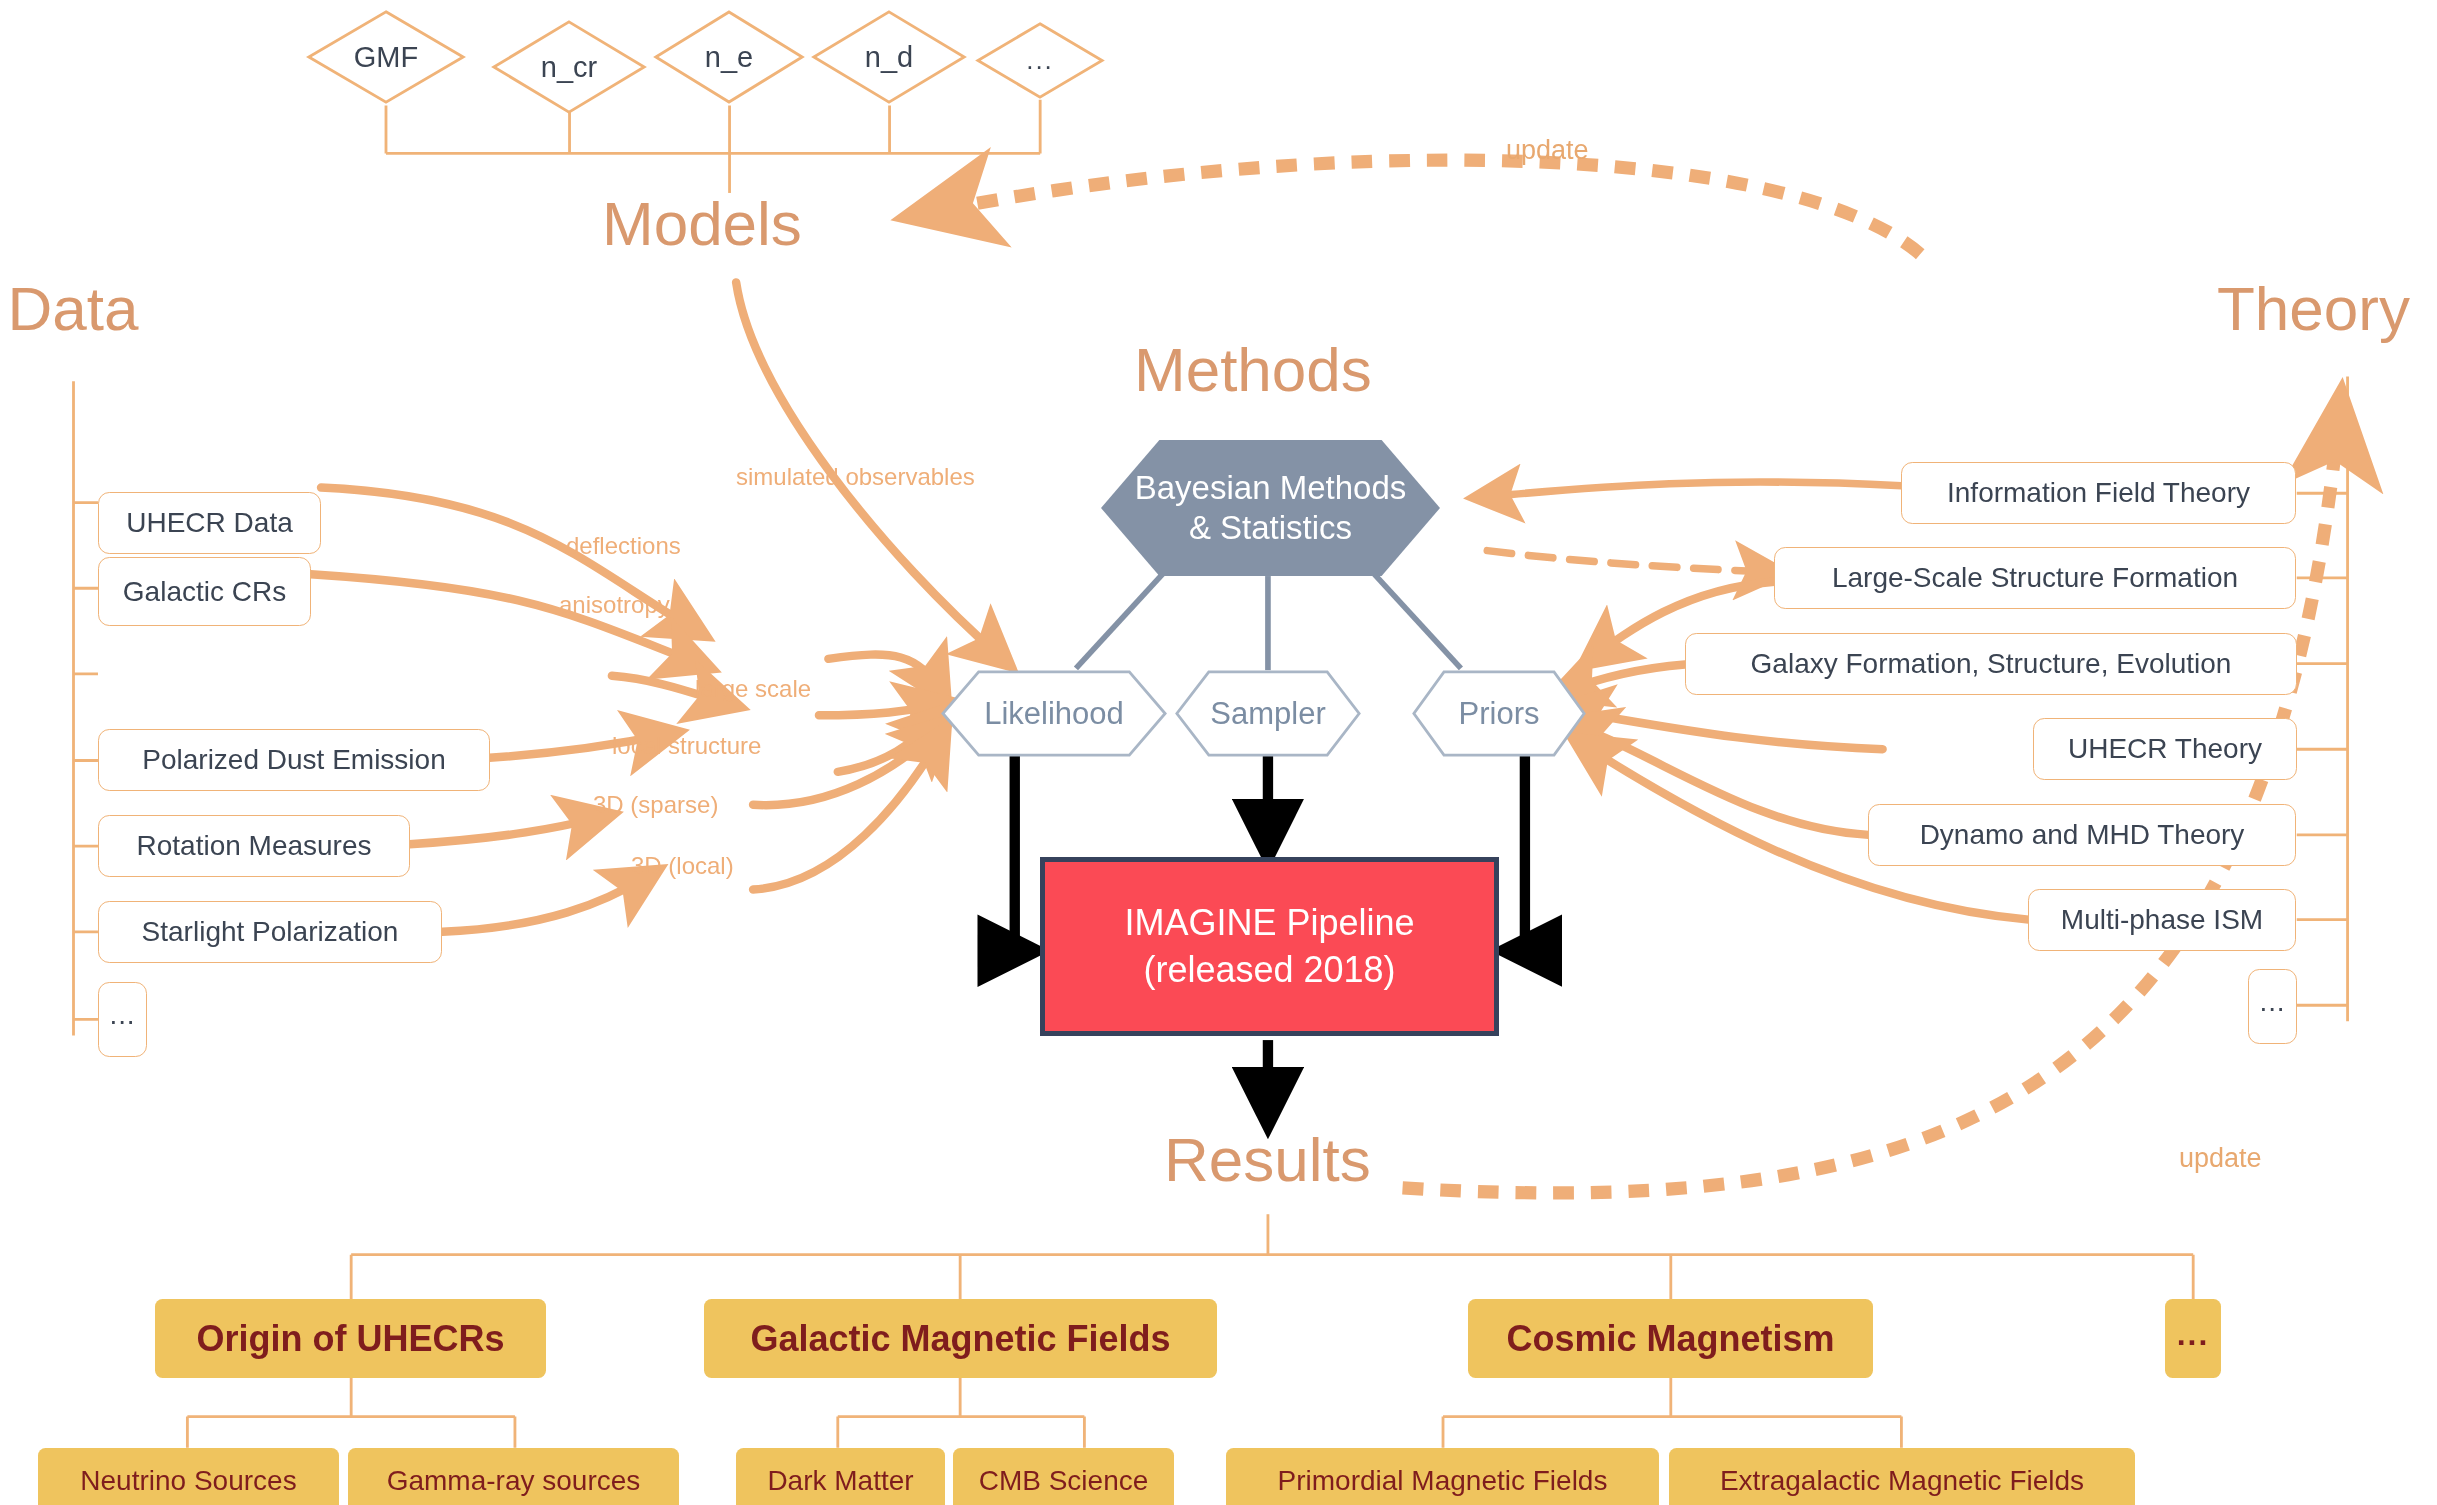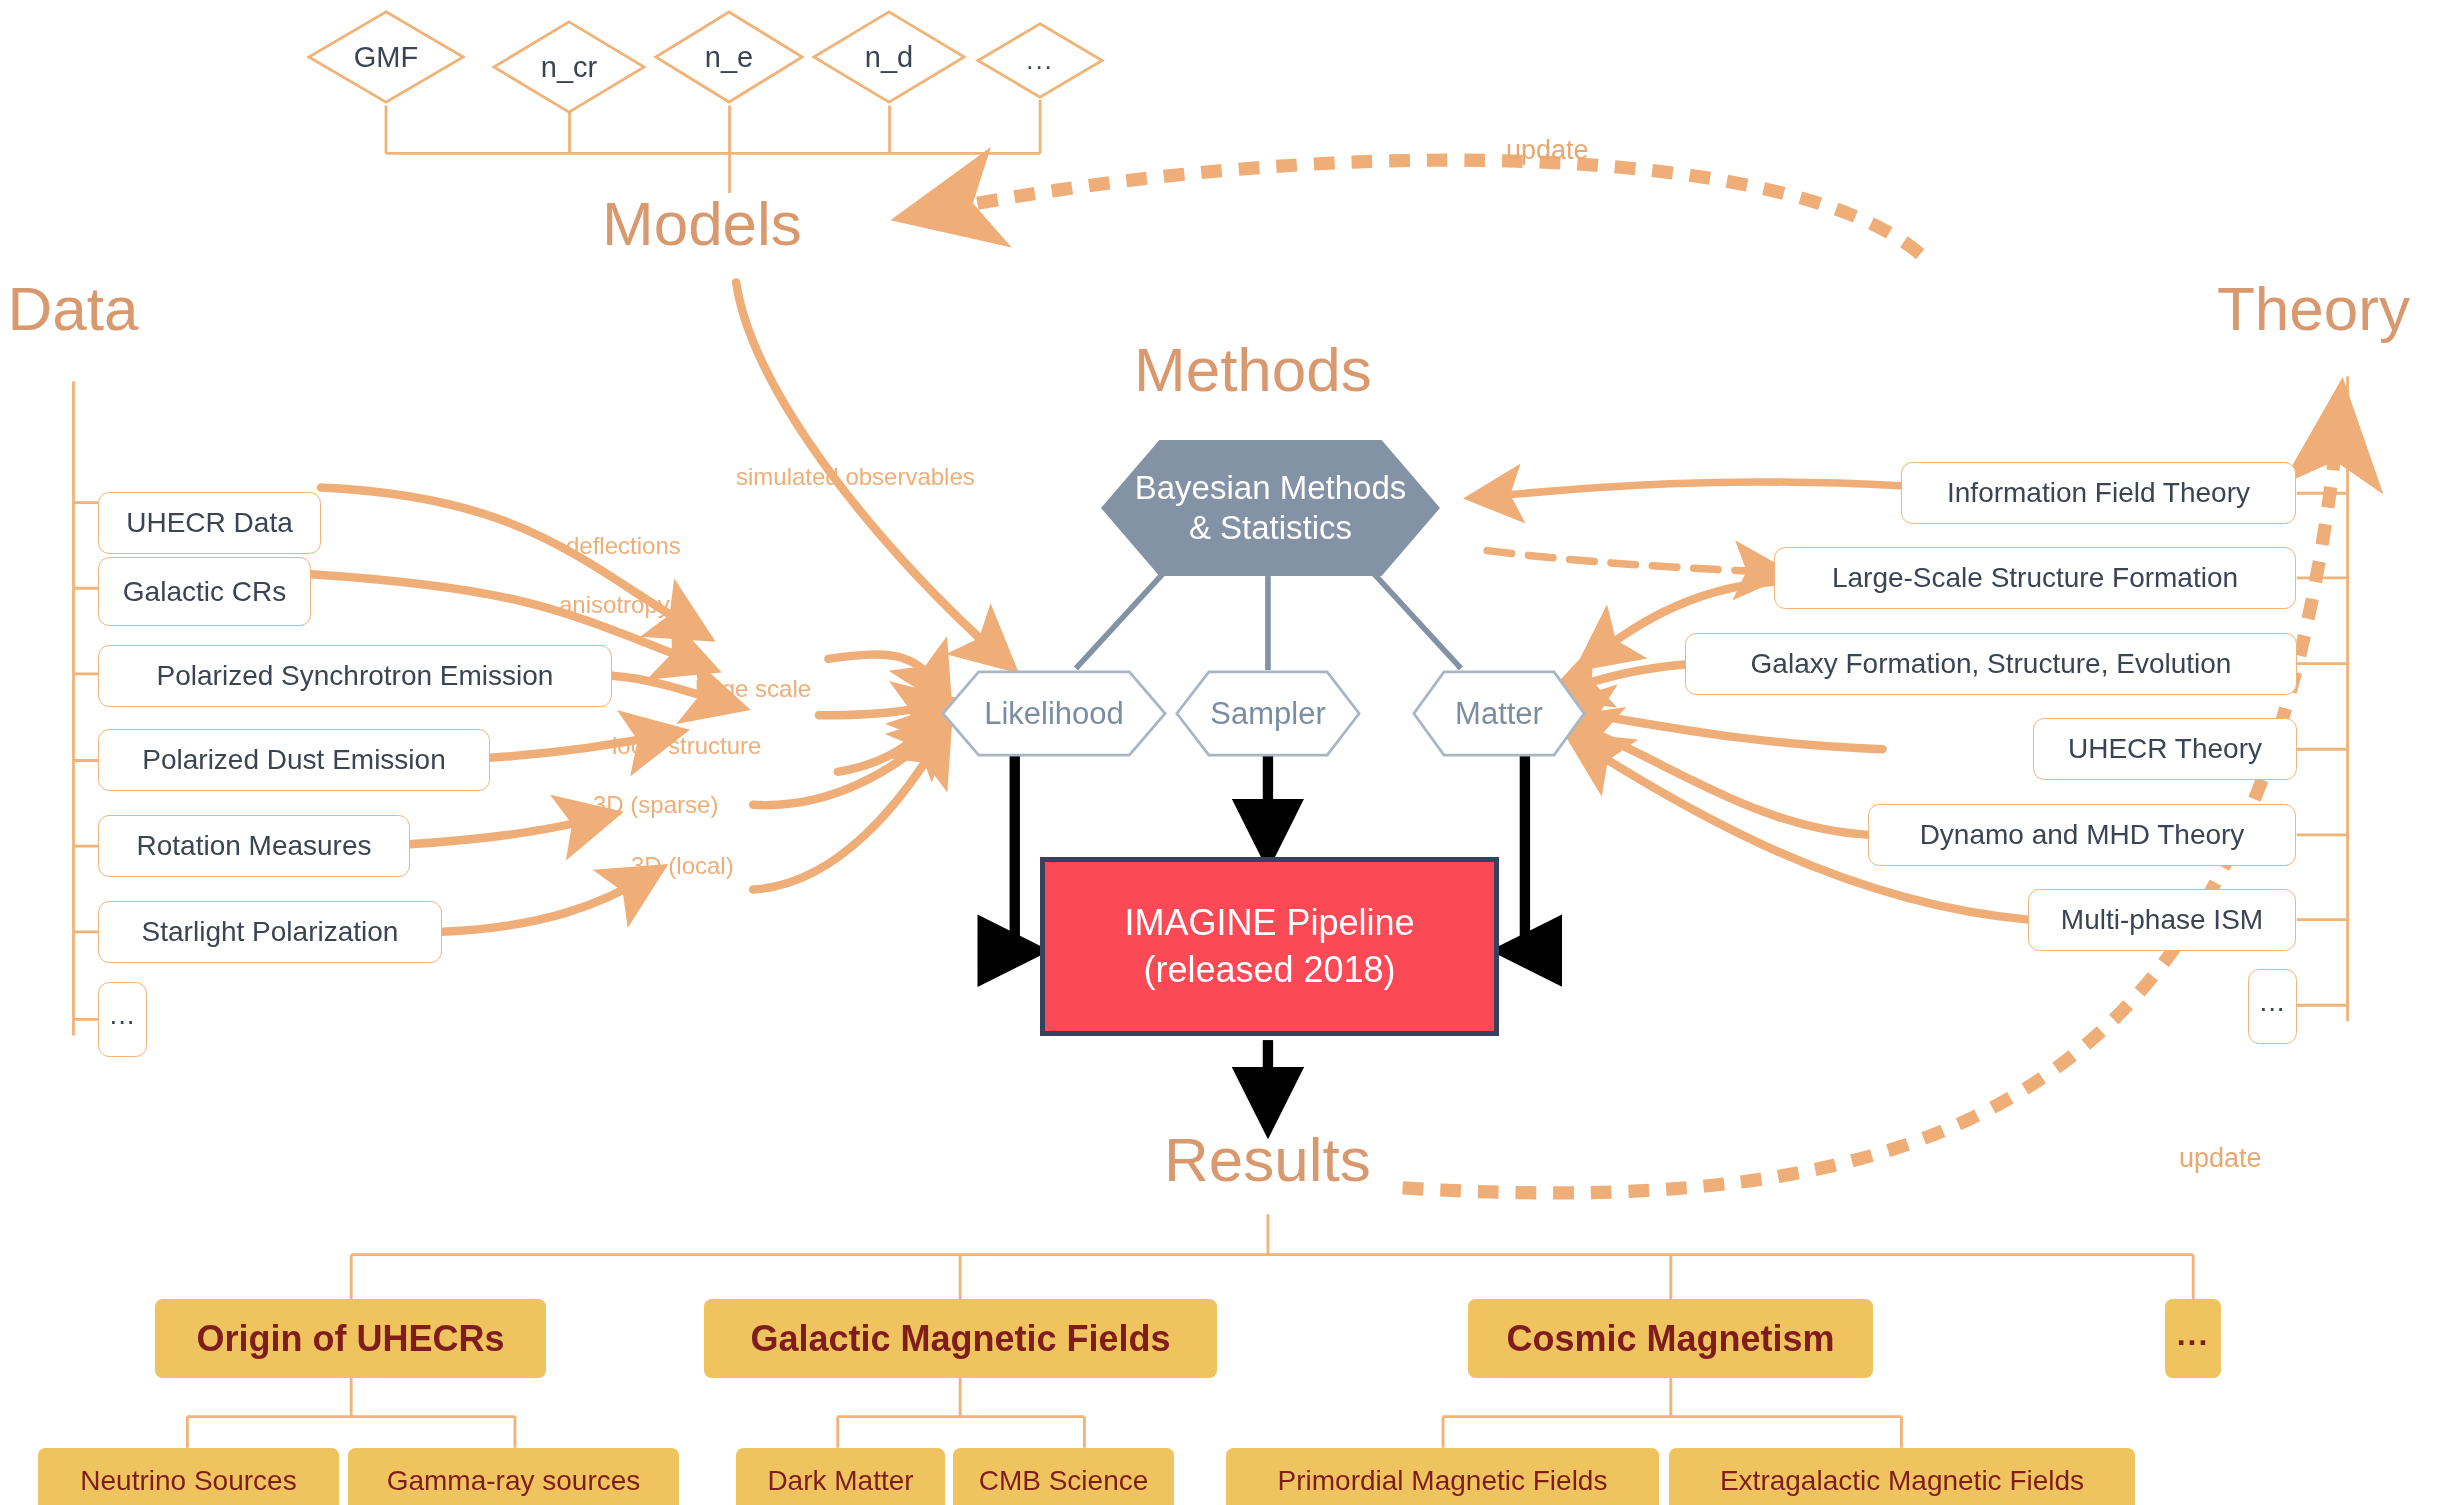--- a/index.html
+++ b/index.html
@@ -183,23 +183,20 @@
   <div class="heading" style="left:1134px;top:339px;">Methods</div>
   <div class="heading" style="left:2217px;top:278px;">Theory</div>
   <div class="heading" style="left:1164px;top:1129px;">Results</div>
 
   <div class="node" style="left:98px;top:472px;width:223px;height:62px;margin-top:20px;">
     <span>UHECR Data</span>
   </div>
   <div class="node" style="left:98px;top:557px;width:213px;height:69px;">
     <span>Galactic CRs</span>
   </div>
-  <div class="node" style="left:98px;top:645px;width:514px;height:62px;">
-    <span>Polarized Synchrotron Emission</span>
-  </div>
   <div class="node" style="left:98px;top:729px;width:392px;height:62px;">
     <span>Polarized Dust Emission</span>
   </div>
   <div class="node" style="left:98px;top:815px;width:312px;height:62px;">
     <span>Rotation Measures</span>
   </div>
   <div class="node" style="left:98px;top:901px;width:344px;height:62px;">
     <span>Starlight Polarization</span>
   </div>
   <div class="node ell" style="left:98px;top:982px;width:49px;height:75px;">
@@ -249,21 +246,21 @@
     <svg viewBox="0 0 240 92" style="width:100%;height:100%;" preserveAspectRatio="none">
       <polygon points="40,2 200,2 238,46 200,90 40,90 2,46" fill="#fff" stroke="#a9b6c6" stroke-width="3"></polygon>
     </svg>
     <span class="hlabel">Likelihood</span>
   </div>
 
   <div class="hexwrap hex-light" style="left:1412px;top:670px;width:174px;height:87px;">
     <svg viewBox="0 0 185 92" style="width:100%;height:100%;" preserveAspectRatio="none">
       <polygon points="34,2 151,2 183,46 151,90 34,90 2,46" fill="#fff" stroke="#a9b6c6" stroke-width="3"></polygon>
     </svg>
-    <span class="hlabel">Matter</span>
+    <span class="hlabel">Priors</span>
   </div>
 
   <div id="pipeline" style="left:1040px;top:857px;width:459px;height:179px;">
     <span>IMAGINE Pipeline</span>
     <span>(released 2018)</span>
   </div>
 
   <div class="elabel" style="left:736px;top:463px;">simulated observables</div>
   <div class="elabel" style="left:566px;top:532px;">deflections</div>
   <div class="elabel" style="left:559px;top:591px;">anisotropy</div>

